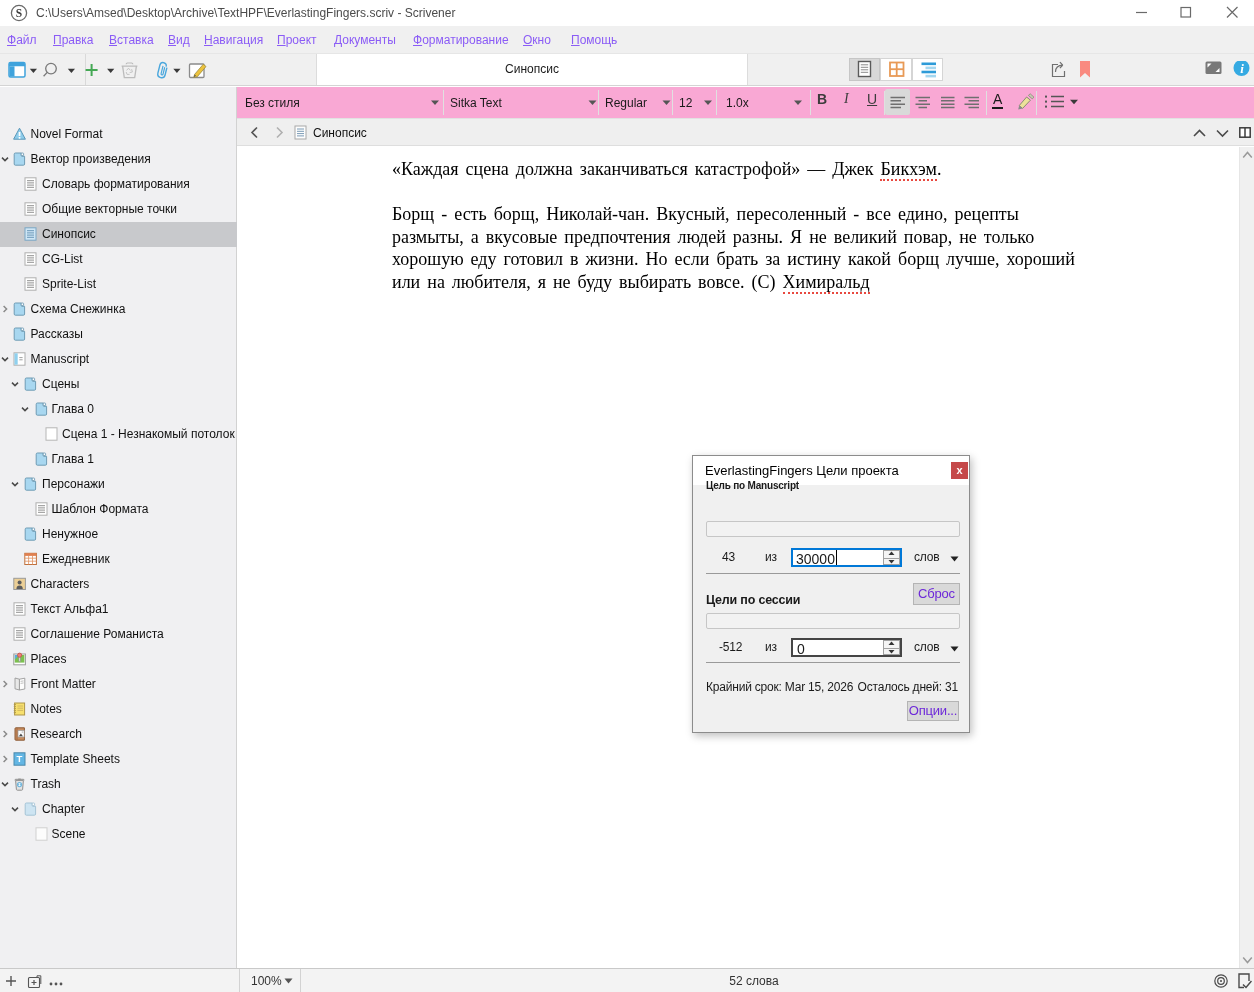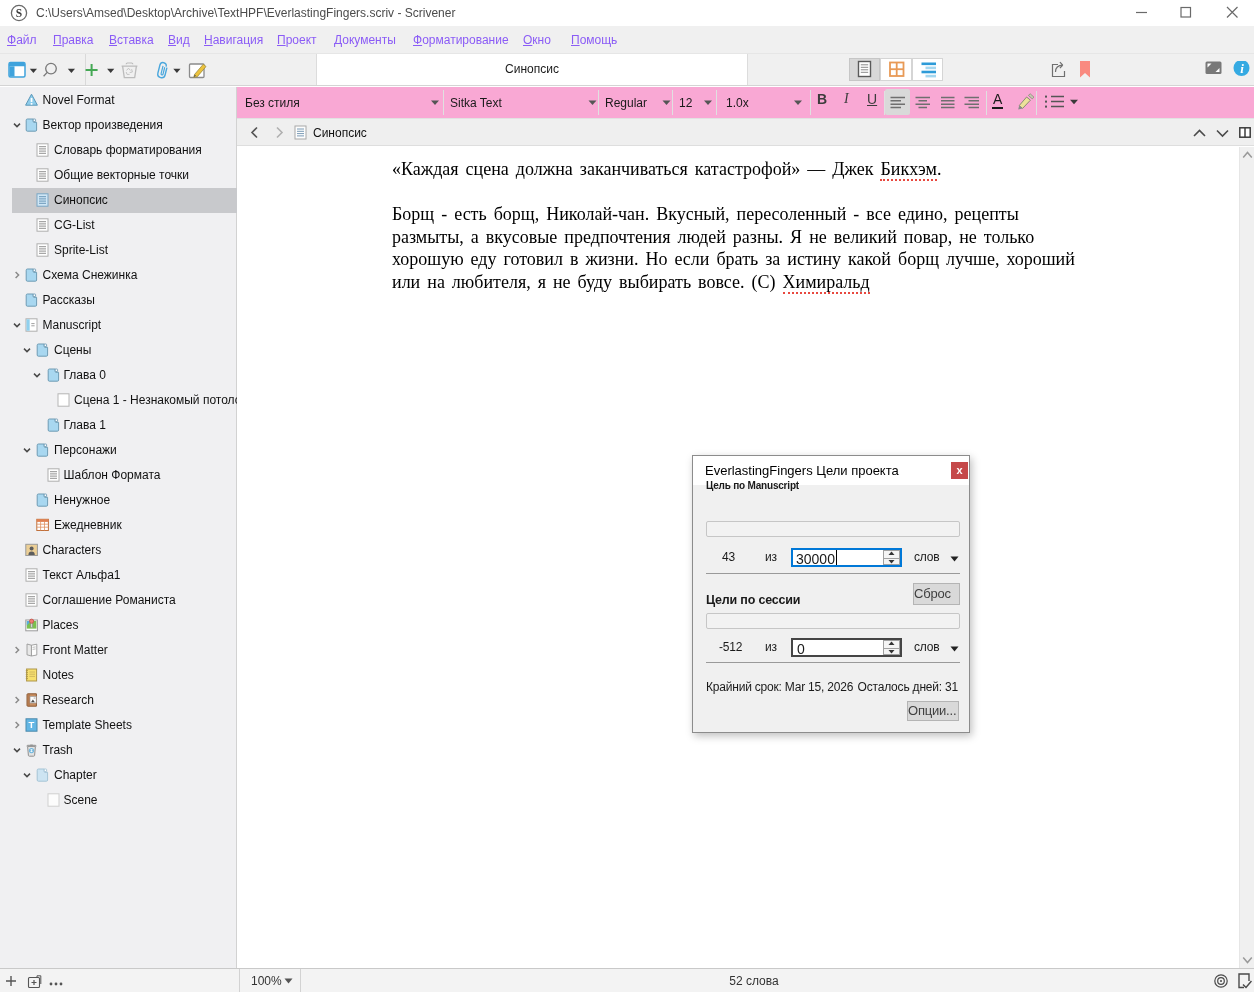--- a/index.html
+++ b/index.html
@@ -10,21 +10,21 @@
 #titlebar { left:0; top:0; width:1254px; height:26px; background:#fff; }
 #titletext { left:36px; top:6px; color:#4b4b4b; font-size:12px; }
 
 #menubar { left:0; top:26px; width:1254px; height:28px; background:#f0f0f0; border-bottom:1px solid #e6e6e6; }
 .mi { position:absolute; top:7px; color:#8b5cf6; font-size:12px; }
 
 #toolbar { left:0; top:54px; width:1254px; height:32px; background:#f0f0f0; border-bottom:1px solid #d4d4d4; }
 #tabwhite { left:316px; top:0px; width:432px; height:31px; background:#fff; border-left:1px solid #dcdcdc; border-right:1px solid #dcdcdc; text-align:center; line-height:31px; font-size:12px; color:#1a1a1a; }
 
 #sidebar { left:0; top:87px; width:237px; height:881px; background:#f0f0f2; border-right:1px solid #d2d2d2; }
-.trow { position:absolute; left:12px; width:284px; height:25px; }
+.trow { position:absolute; left:0; width:284px; height:25px;margin-top:34px; }
 .trow .lbl { position:absolute; top:5px; font-size:12px; color:#111; }
 .trow svg { position:absolute; }
 .sel { background:#c8c9cc; }
 
 #formatbar { left:237px; top:87px; width:1017px; height:32px; background:#f9a8d4; border-bottom:1px solid #e2e2e2; }
 .fsep { position:absolute; top:4px; width:1px; height:24px; background:#e0e0e0; }
 .ftext { position:absolute; top:9px; font-size:12px; color:#1a1a1a; }
 
 #edheader { left:237px; top:119px; width:1017px; height:27px; background:#efefef; border-bottom:1px solid #dedede; }
 
@@ -33,21 +33,21 @@
 .sp { border-bottom:2px dotted #e8483f;margin-top:16px; }
 #scrollstrip { left:1239px; top:147px; width:15px; height:821px; background:#f0f0f0; border-left:1px solid #e6e6e6; }
 
 #statusbar { left:0; top:968px; width:1254px; height:24px; background:#f3f3f3; border-top:1px solid #c9c9c9; }
 
 #dialog { left:692px; top:455px; width:278px; height:278px; background:#f0f0f0; border:1px solid #8c8c8c; box-shadow:2px 3px 8px rgba(0,0,0,0.25); font-size:12px; letter-spacing:-0.2px; }
 #dlgtitle { position:absolute; left:0; top:0; width:276px; height:29px; background:#fff; }
 #dlgclose { position:absolute; left:258px; top:6px; width:17px; height:17px; background:#c5494a; color:#fff; text-align:center; line-height:16px; font-size:11px; font-weight:bold; }
 .pbar { position:absolute; left:13px; width:254px; height:16px; background:#f2f2f2; border:1px solid #c6c6c6; border-radius:2px; }
 .dsep { position:absolute; left:13px; width:254px; height:1px; background:#9a9a9a; }
-.dbtn { position:absolute; background:#d9d9d9; border:1px solid #b4b4b4; text-align:left; font-size:13px; color:#404040; }
+.dbtn { position:absolute; background:#d9d9d9; border:1px solid #b4b4b4; text-align:center; font-size:13px; color:#6d28d9; }
 .spin { position:absolute; width:17px; height:15px; background:#f4f4f4; border:1px solid #a0a0a0; }
 .spin::after { content:""; position:absolute; left:0; top:7px; width:15px; height:1px; background:#a0a0a0; }
 </style>
 </head>
 <body>
 <div class="abs" id="titlebar">
   <svg class="abs" style="left:10px;top:4px" width="18" height="18" viewBox="0 0 18 18">
       <circle cx="9" cy="9" r="7.6" fill="none" stroke="#6a6a6a" stroke-width="1.3"></circle>
       <text x="9" y="13" font-family="Liberation Serif" font-size="11.5" font-weight="bold" fill="#3a3a3a" text-anchor="middle">S</text>
     </svg>

